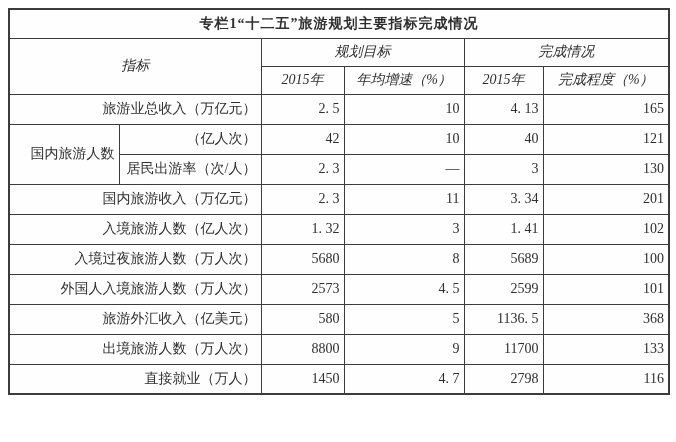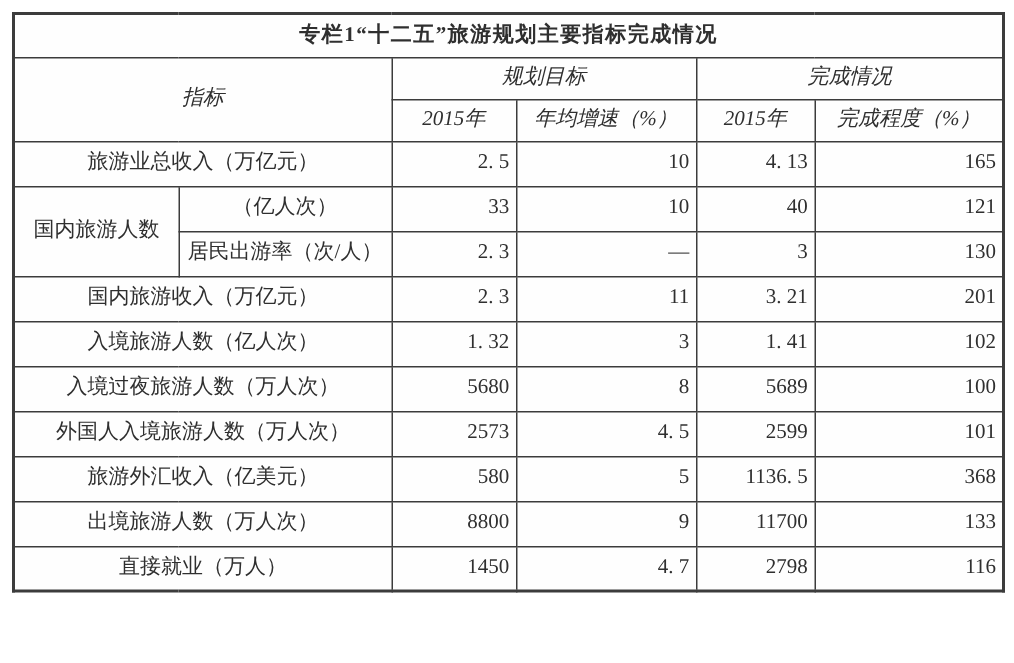--- a/index.html
+++ b/index.html
@@ -37,21 +37,21 @@
     font-weight: bold;
     font-size: 15px;
     letter-spacing: 1px;
   }
   td.hdr {
     text-align: center;
     height: 28px;
     font-style: italic;
   }
   td.ind {
-    text-align: center;
+    text-align: right;
     padding-left: 10px;
     height: 30px;
     font-family: Liberation Serif, serif;
   }
   td.num {
     text-align: right;
     height: 30px;
   }
   col.c-a1 { width: 110px; }
   col.c-a2 { width: 142px; }
@@ -96,39 +96,39 @@
       <td class="ind" colspan="2">旅游业总收入（万亿元）</td>
       <td class="num">2. 5</td>
       <td class="num">10</td>
       <td class="num">4. 13</td>
       <td class="num">165</td>
     </tr>
 
     <tr>
       <td class="ind" rowspan="2">国内旅游人数</td>
       <td class="ind">（亿人次）</td>
-      <td class="num">33</td>
+      <td class="num">42</td>
       <td class="num">10</td>
       <td class="num">40</td>
       <td class="num">121</td>
     </tr>
 
     <tr>
       <td class="ind">居民出游率（次/人）</td>
       <td class="num">2. 3</td>
       <td class="num">—</td>
       <td class="num">3</td>
       <td class="num">130</td>
     </tr>
 
     <tr>
       <td class="ind" colspan="2">国内旅游收入（万亿元）</td>
       <td class="num">2. 3</td>
       <td class="num">11</td>
-      <td class="num">3. 21</td>
+      <td class="num">3. 34</td>
       <td class="num">201</td>
     </tr>
 
     <tr>
       <td class="ind" colspan="2">入境旅游人数（亿人次）</td>
       <td class="num">1. 32</td>
       <td class="num">3</td>
       <td class="num">1. 41</td>
       <td class="num">102</td>
     </tr>

